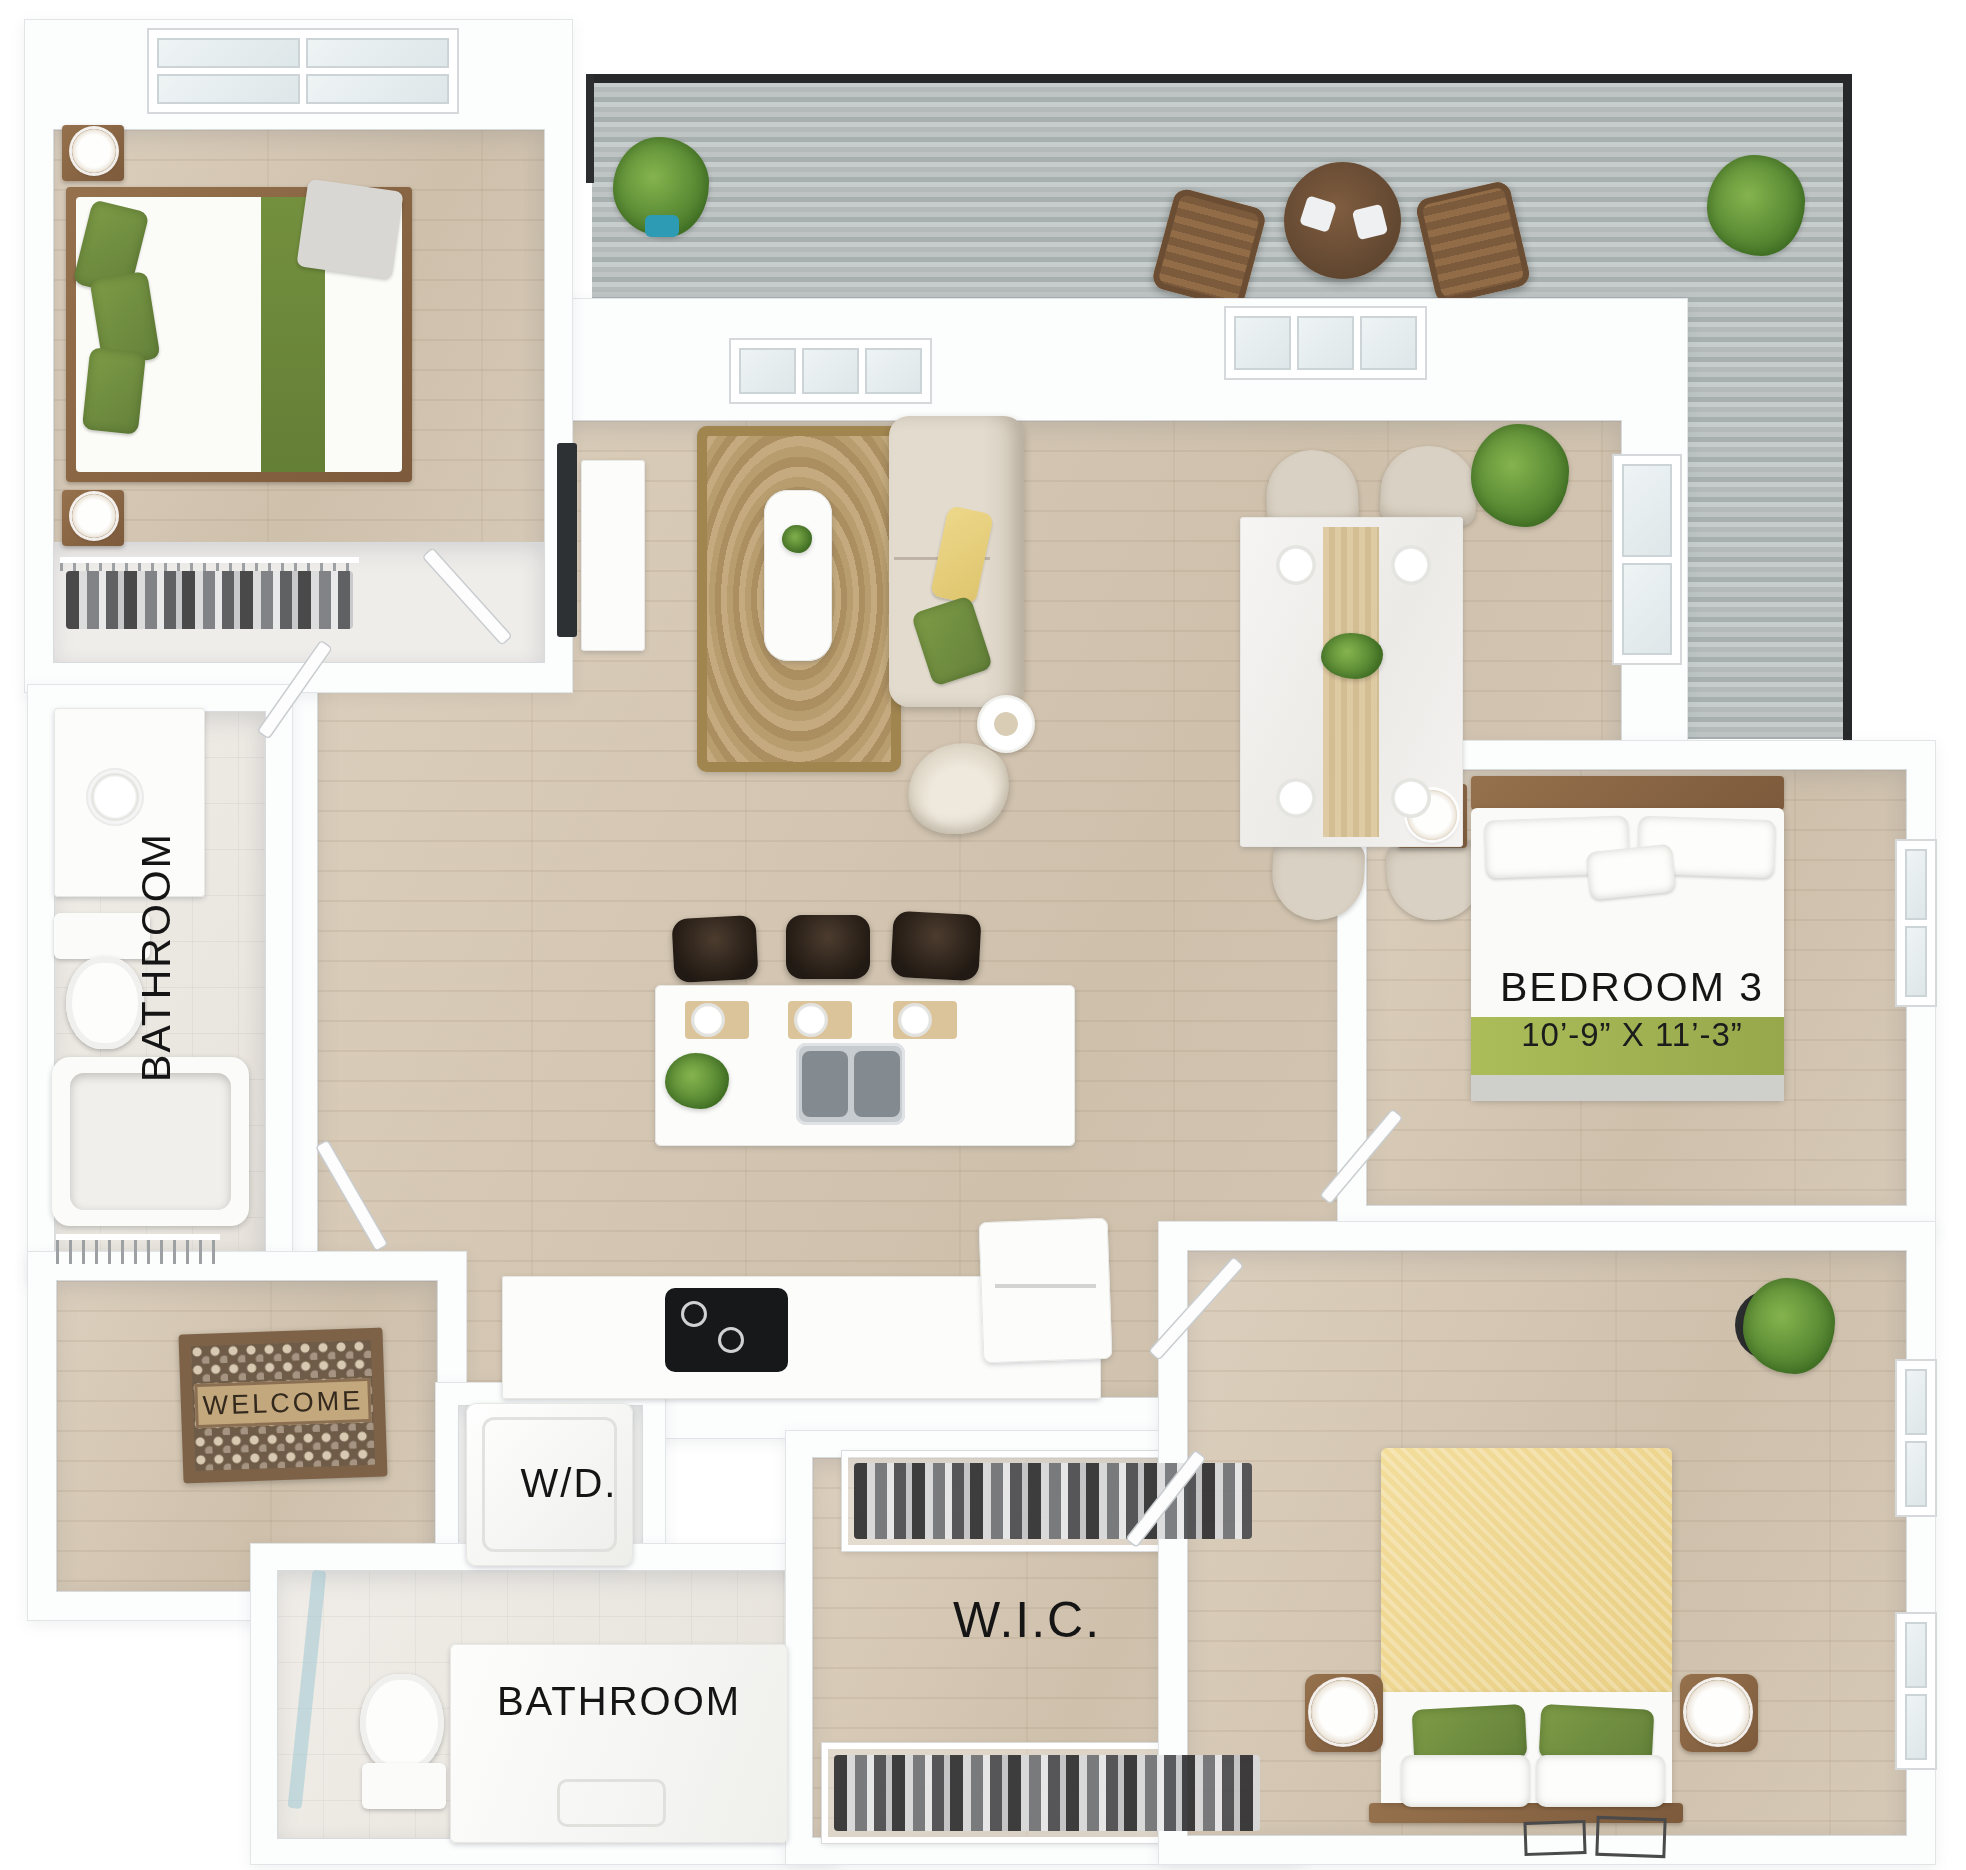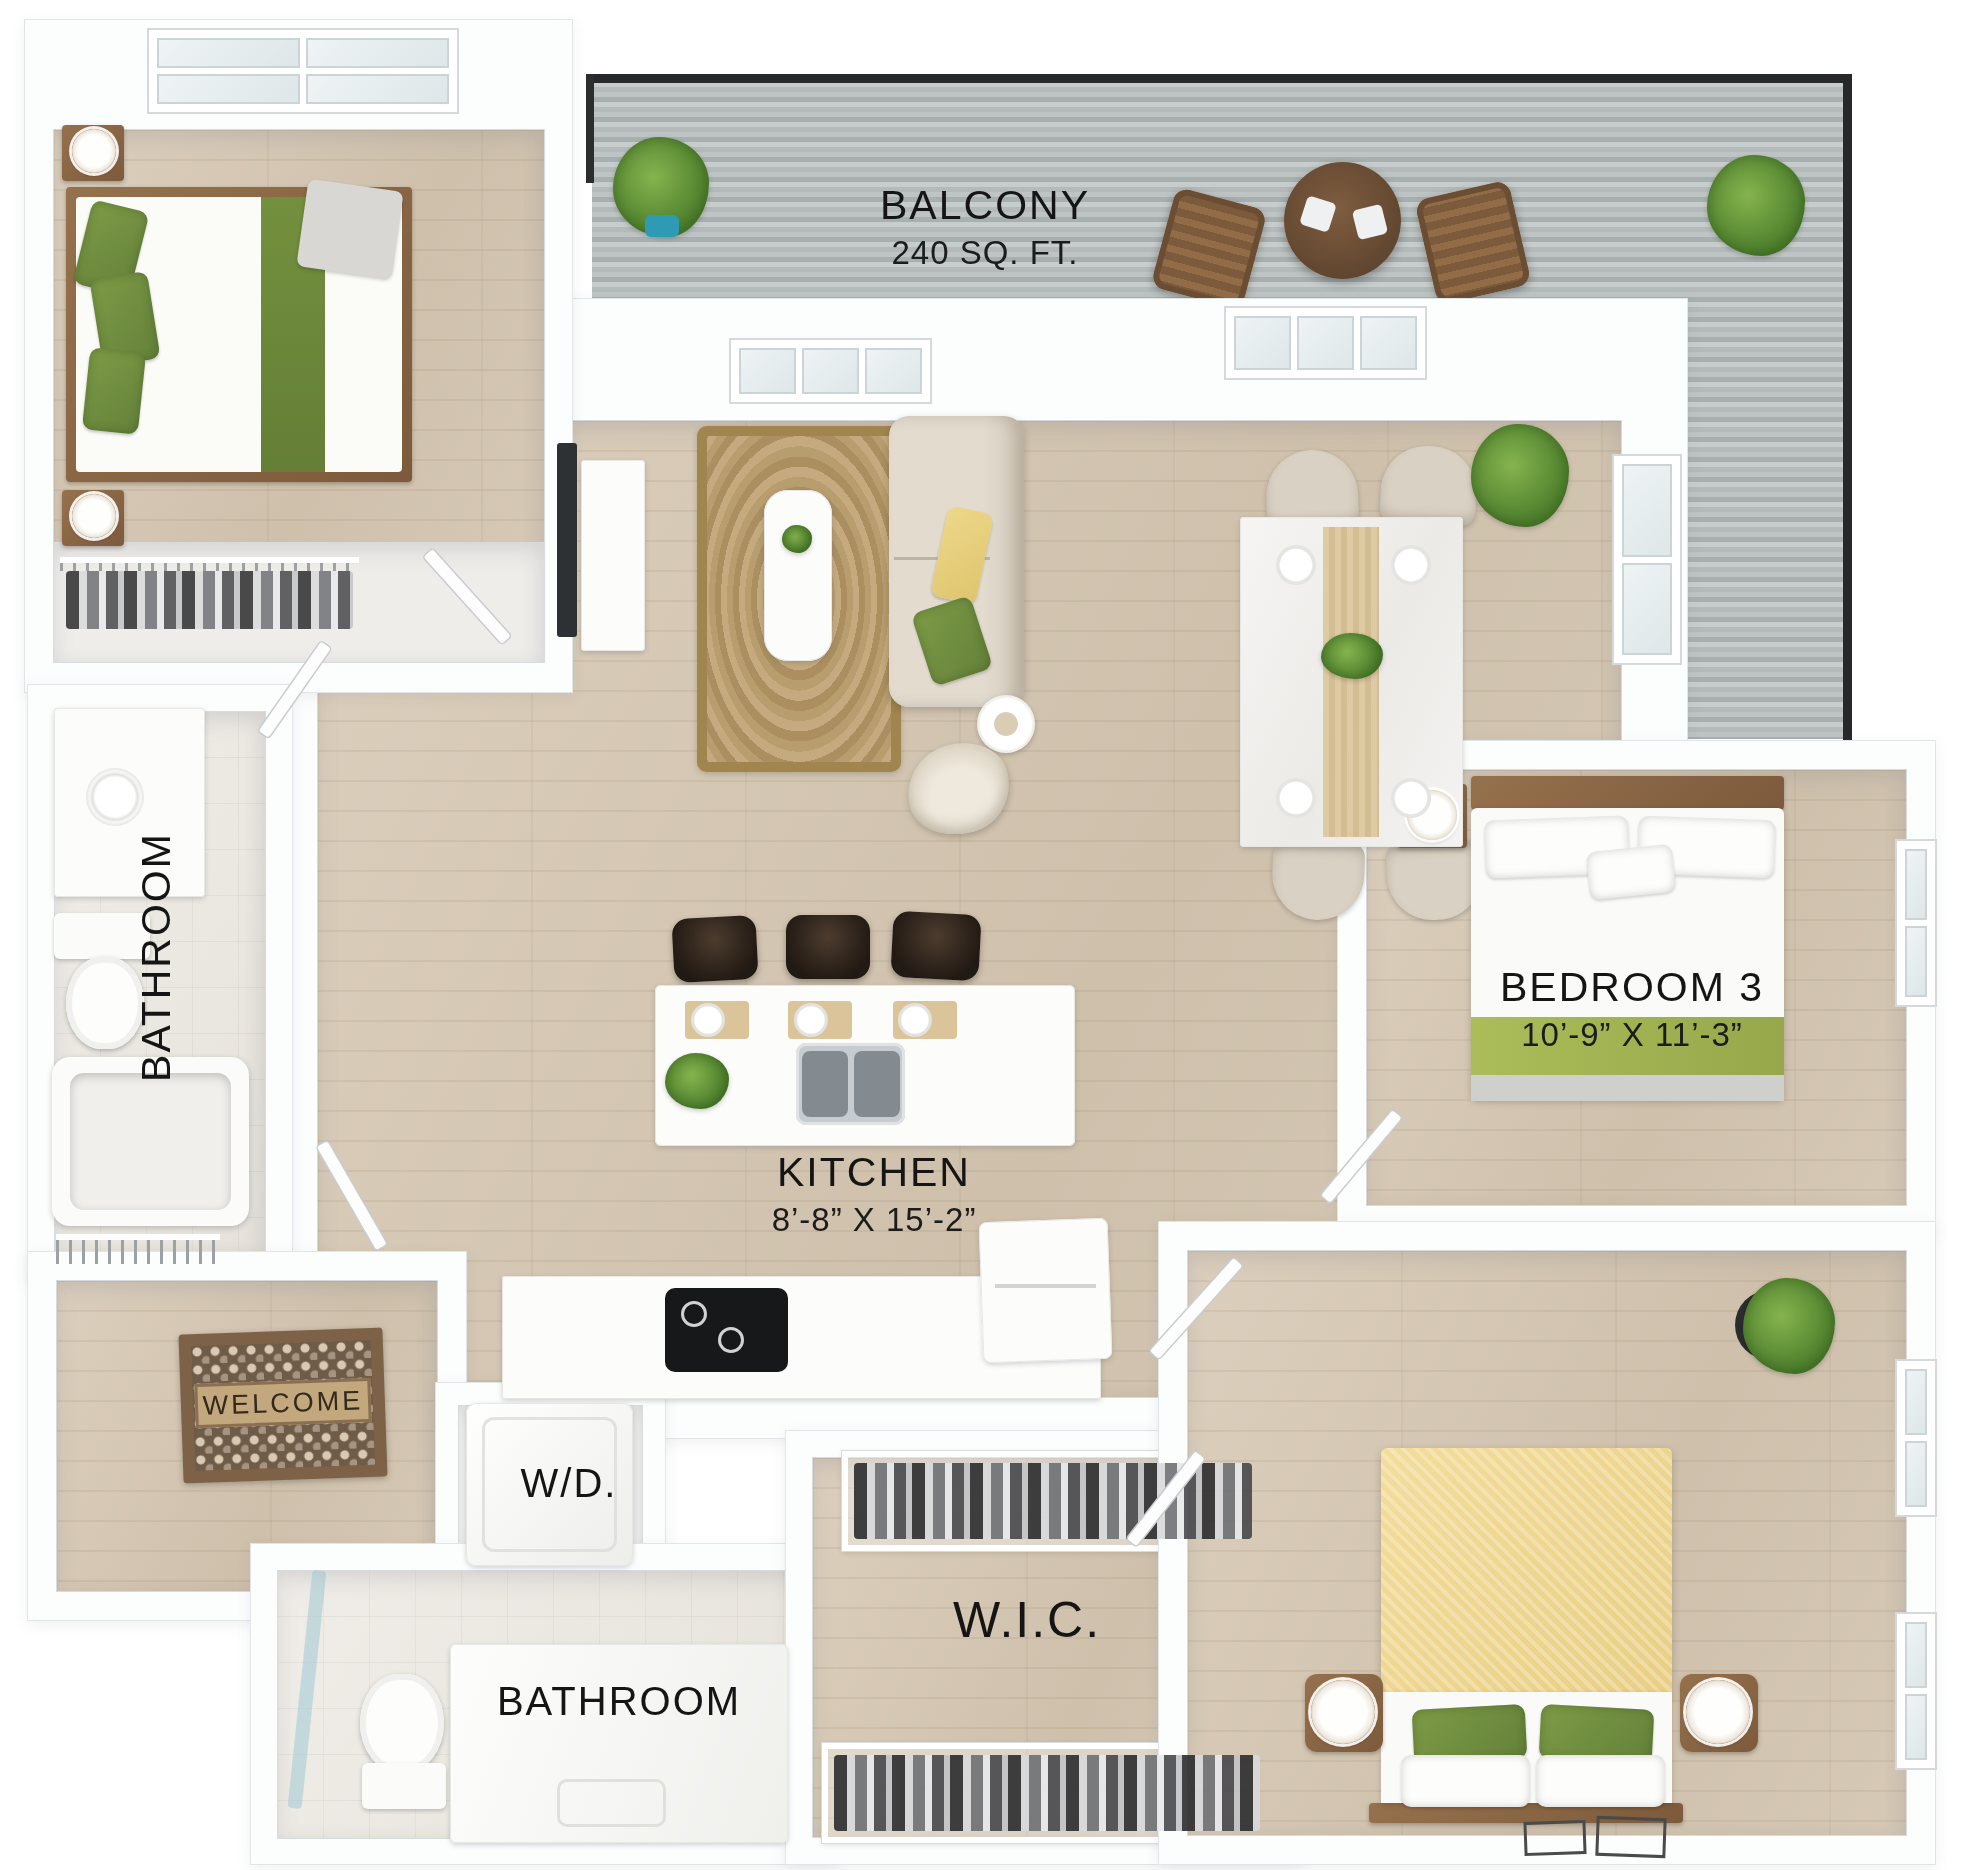--- a/index.html
+++ b/index.html
@@ -48,24 +48,20 @@
   <div class="abs" style="left:1843px;top:74px;width:9px;height:671px;background:#26282a"></div>
   <div class="abs" style="left:586px;top:74px;width:8px;height:109px;background:#2b2d2f"></div>
   <div class="abs" style="left:1284px;top:162px;width:117px;height:117px;border-radius:50%;background:radial-gradient(circle at 45% 40%,#7f5d40,#5f452f 75%);box-shadow:0 4px 10px rgba(0,0,0,.3)"></div>
   <div class="abs" style="left:1303px;top:199px;width:30px;height:30px;background:#eef0f1;border-radius:5px;transform:rotate(18deg)"></div>
   <div class="abs" style="left:1355px;top:207px;width:30px;height:30px;background:#eef0f1;border-radius:5px;transform:rotate(-14deg)"></div>
   <div class="abs" style="left:1162px;top:197px;width:94px;height:103px;transform:rotate(15deg);border-radius:14px;background:repeating-linear-gradient(0deg,#7c5a3c 0 8px,#916c47 8px 15px);box-shadow:inset 0 0 0 6px #6b4d33,0 3px 8px rgba(0,0,0,.3)"></div>
   <div class="abs" style="left:1425px;top:189px;width:96px;height:107px;transform:rotate(-13deg);border-radius:14px;background:repeating-linear-gradient(0deg,#7c5a3c 0 8px,#916c47 8px 15px);box-shadow:inset 0 0 0 6px #6b4d33,0 3px 8px rgba(0,0,0,.3)"></div>
   <div class="abs plant" style="left:613px;top:137px;width:96px;height:100px"></div>
   <div class="abs" style="left:645px;top:215px;width:34px;height:22px;background:#2e9bb5;border-radius:6px"></div>
   <div class="abs plant" style="left:1707px;top:155px;width:98px;height:101px"></div>
-  <div class="label" style="left:985px;top:227px">
-    <div class="name">BALCONY</div>
-    <div class="dims">240 SQ. FT.</div>
-  </div>
 
   <div class="abs wallband" style="left:572px;top:299px;width:1114px;height:129px"></div>
   <div class="win" style="left:731px;top:340px;width:199px;height:62px;grid-template-columns:1fr 1fr 1fr">
       <i></i>
       <i></i>
       <i></i>
     </div>
   <div class="win" style="left:1226px;top:308px;width:199px;height:70px;grid-template-columns:1fr 1fr 1fr">
       <i></i>
       <i></i>
@@ -118,24 +114,20 @@
   <div class="abs" style="left:796px;top:1043px;width:109px;height:82px;background:#c7ccd0;border-radius:10px;box-shadow:inset 0 0 0 3px #dfe3e6;z-index:23"></div>
   <div class="abs" style="left:802px;top:1051px;width:46px;height:66px;background:#838b91;border-radius:8px;z-index:24"></div>
   <div class="abs" style="left:854px;top:1051px;width:46px;height:66px;background:#838b91;border-radius:8px;z-index:24"></div>
   <div class="abs plant" style="left:665px;top:1053px;width:64px;height:56px;z-index:23"></div>
   <div class="abs white-item" style="left:502px;top:1276px;width:599px;height:123px;z-index:20;border-radius:3px"></div>
   <div class="abs" style="left:665px;top:1288px;width:123px;height:84px;background:#17181a;border-radius:10px;z-index:21"></div>
   <div class="abs" style="left:681px;top:1301px;width:26px;height:26px;border-radius:50%;border:3px solid #cfd1d3;z-index:22"></div>
   <div class="abs" style="left:718px;top:1327px;width:26px;height:26px;border-radius:50%;border:3px solid #cfd1d3;z-index:22"></div>
   <div class="abs white-item" style="left:981px;top:1220px;width:129px;height:141px;transform:rotate(-2deg);border-radius:8px;z-index:22"></div>
   <div class="abs" style="left:995px;top:1284px;width:101px;height:4px;background:#d3d4d2;z-index:23"></div>
-  <div class="label" style="left:874px;top:1194px">
-    <div class="name">KITCHEN</div>
-    <div class="dims">8’-8” X 15’-2”</div>
-  </div>
 
   <div class="block" style="left:25px;top:20px;width:547px;height:672px">
     <div class="floor wood" style="left:28px;top:109px;width:492px;height:438px"></div>
     <div class="floor" style="left:28px;top:522px;width:492px;height:121px;background:#efedea"></div>
   </div>
   <div class="win" style="left:149px;top:30px;width:308px;height:82px;grid-template-columns:1fr 1fr;grid-template-rows:1fr 1fr">
       <i></i>
       <i></i>
       <i></i>
       <i></i>

